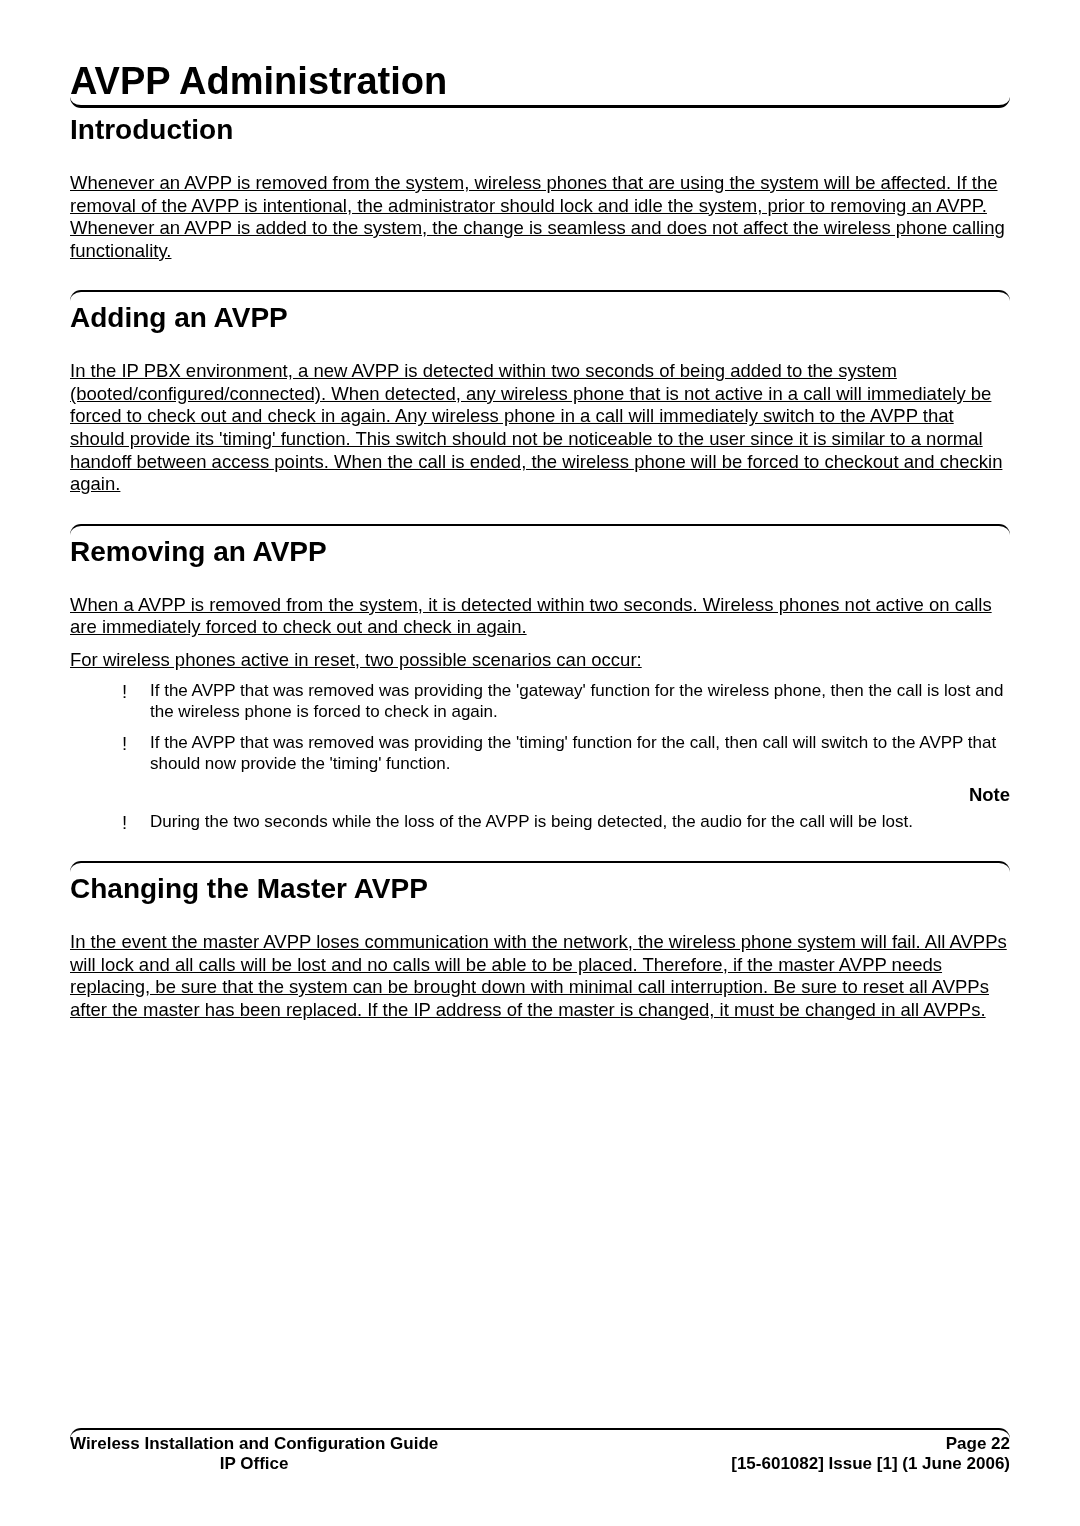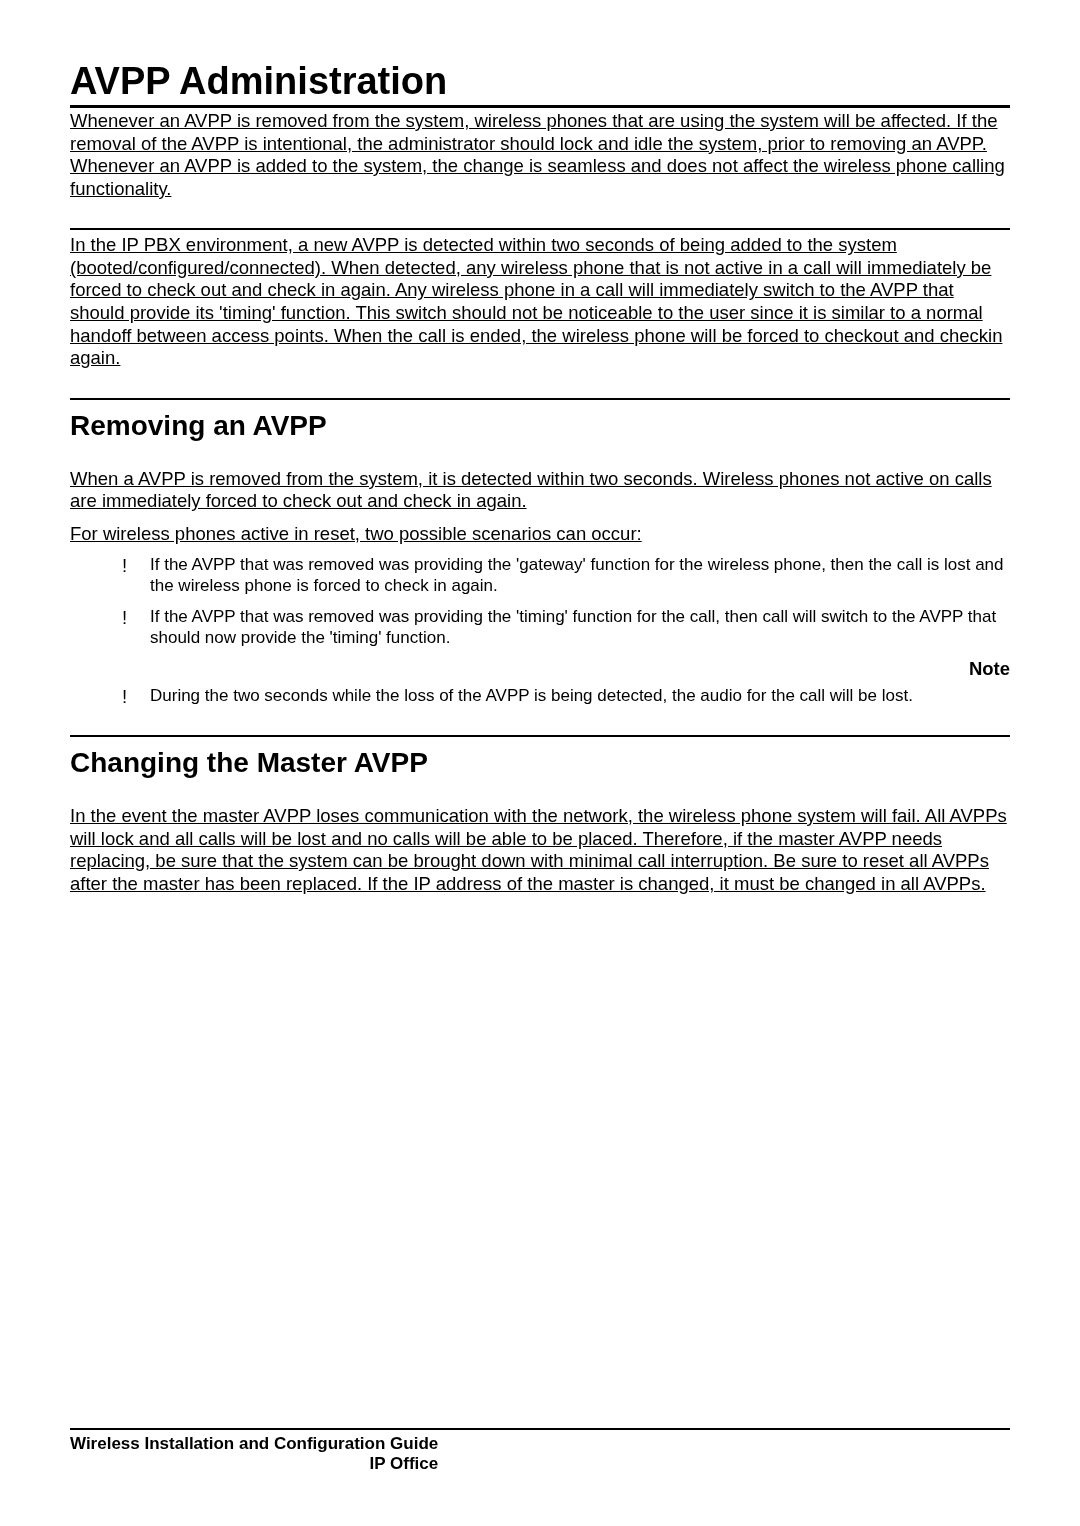--- a/index.html
+++ b/index.html
@@ -1,15 +1,15 @@
 <!DOCTYPE html>
 <html><head>
 <meta charset="utf-8">
 <style>
-  * { box-sizing: border-box; margin: 0; padding: 0; }
+  * { box-sizing: border-box; margin: 0; padding: 0; border-radius: 11px; }
   html, body { width: 1080px; height: 1526px; background: #fff; }
   body { font-family: Arial, Helvetica, sans-serif; color: #000; }
   .page {
     width: 1080px;
     height: 1526px;
     padding: 60px 70px 40px 70px;
     position: relative;
   }
   .h1 {
     font-size: 38px;
@@ -66,36 +66,38 @@
     position: absolute;
     left: 70px;
     right: 70px;
     bottom: 52px;
     border-top: 2px solid #000;
     padding-top: 4px;
     display: flex;
     justify-content: space-between;
     font-size: 17px;
   }
-  .footer .left { text-align: right; }
+  .footer .left { text-align: center; }
   .footer .right { text-align: right; }
   .footer .l1 { font-weight: bold; }
 </style>
 </head>
 <body>
 
 <div class="page">
 
   <div class="h1">AVPP Administration</div>
 
   <div>
+    <div class="h2">Introduction</div>
     <p class="body-text">Whenever an AVPP is removed from the system, wireless phones that are using the system will be affected. If the removal of the AVPP is intentional, the administrator should lock and idle the system, prior to removing an AVPP. Whenever an AVPP is added to the system, the change is seamless and does not affect the wireless phone calling functionality.</p>
   </div>
 
   <div class="section-divider">
+    <div class="h2">Adding an AVPP</div>
     <p class="body-text">In the IP PBX environment, a new AVPP is detected within two seconds of being added to the system (booted/configured/connected). When detected, any wireless phone that is not active in a call will immediately be forced to check out and check in again. Any wireless phone in a call will immediately switch to the AVPP that should provide its 'timing' function. This switch should not be noticeable to the user since it is similar to a normal handoff between access points. When the call is ended, the wireless phone will be forced to checkout and checkin again.</p>
   </div>
 
   <div class="section-divider">
     <div class="h2">Removing an AVPP</div>
     <p class="body-text">When a AVPP is removed from the system, it is detected within two seconds. Wireless phones not active on calls are immediately forced to check out and check in again.</p>
     <p class="body-text">For wireless phones active in reset, two possible scenarios can occur:</p>
     <ul class="list">
       <li>If the AVPP that was removed was providing the 'gateway' function for the wireless phone, then the call is lost and the wireless phone is forced to check in again.</li>
       <li>If the AVPP that was removed was providing the 'timing' function for the call, then call will switch to the AVPP that should now provide the 'timing' function.</li>
@@ -109,15 +111,19 @@
   <div class="section-divider">
     <div class="h2">Changing the Master AVPP</div>
     <p class="body-text">In the event the master AVPP loses communication with the network, the wireless phone system will fail. All AVPPs will lock and all calls will be lost and no calls will be able to be placed. Therefore, if the master AVPP needs replacing, be sure that the system can be brought down with minimal call interruption. Be sure to reset all AVPPs after the master has been replaced. If the IP address of the master is changed, it must be changed in all AVPPs.</p>
   </div>
 
   <div class="footer">
     <div class="left">
       <div class="l1">Wireless Installation and Configuration Guide</div>
       <div class="l1">IP Office</div>
     </div>
+    <div class="right">
+      <div class="l1">Page 22</div>
+      <div class="l1">[15-601082] Issue [1] (1 June 2006)</div>
+    </div>
   </div>
 
 </div>
 
 </body></html>

